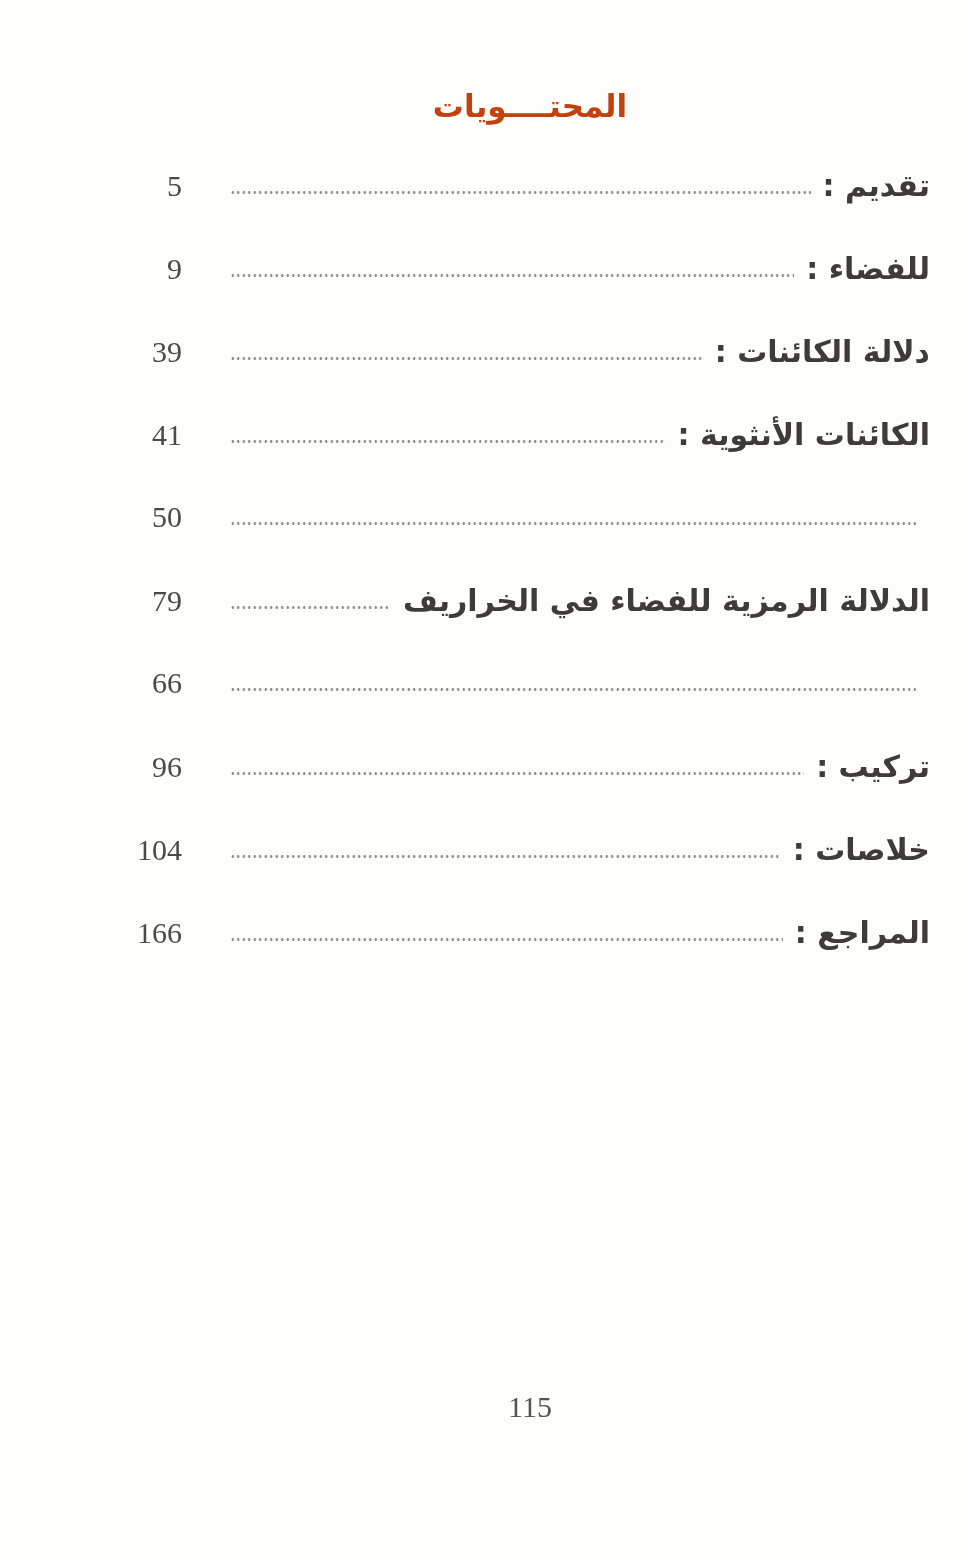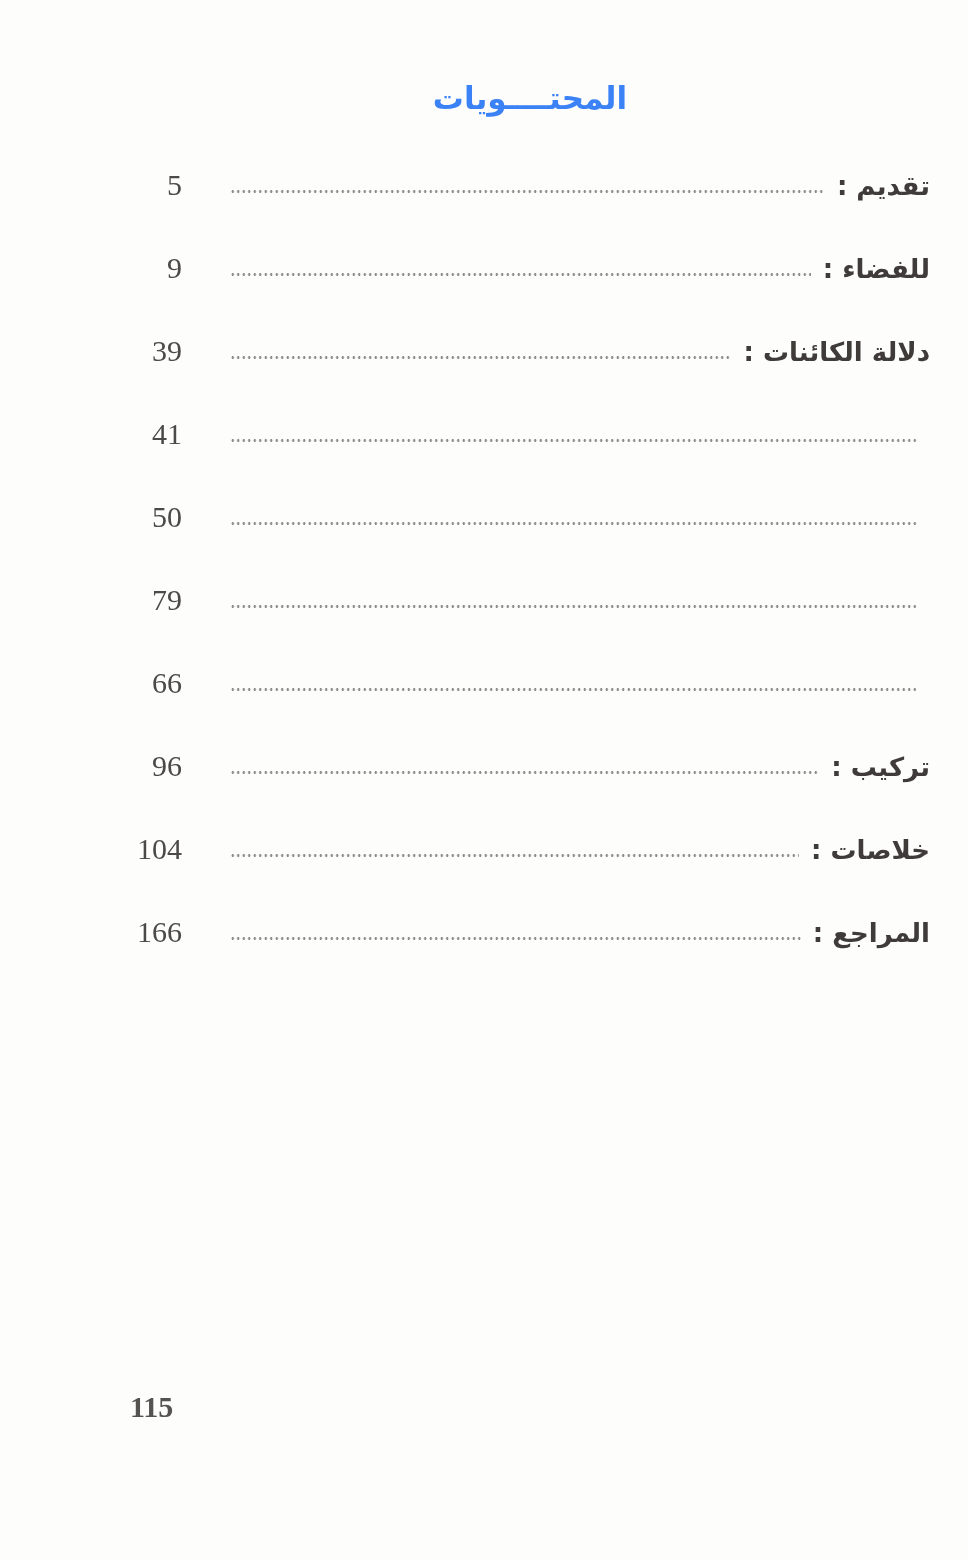--- a/index.html
+++ b/index.html
@@ -15,46 +15,46 @@
     background: #fdfdfb;
     overflow: hidden;
     font-family: "DejaVu Sans", sans-serif;
     color: #3a3734;
   }
   .doc-title {
     position: absolute;
     top: 76px;
     left: 130px;
     right: 38px;
-    margin: 4px;
+    margin: 12px;
     text-align: center;
     direction: rtl;
     font-size: 31px;
     font-weight: bold;
     letter-spacing: 0.5px;
-    color: #3b82f6;
+    color: #c2410c;
   }
   .toc {
     position: absolute;
     top: 168px;
     left: 130px;
     right: 38px;
     display: flex;
     flex-direction: column;
   }
   .toc-row {
     direction: rtl;
     display: flex;
     align-items: baseline;
     height: 38px;
     margin-bottom: 45px;
   }
   .toc-label {
     flex: 0 0 auto;
-    font-size: 26px;
+    font-size: 30px;
     font-weight: bold;
     color: #3f3b38;
     white-space: nowrap;
   }
   .toc-leader {
     flex: 1 1 auto;
     align-self: baseline;
     height: 7px;
     margin-inline-start: 12px;  
     margin-inline-end: 48px;    
@@ -71,25 +71,24 @@
     font-family: "Liberation Serif", "DejaVu Serif", serif;
     font-size: 30px;
     font-weight: normal;
     color: #4c4a48;
   }
   .folio {
     position: absolute;
     top: 1390px;
     left: 130px;
     right: 38px;
-    text-align: left;
+    text-align: center;
     font-family: "Liberation Serif", "DejaVu Serif", serif;
     font-size: 30px;
     color: #55534f;
-    font-weight: bold;
   }
 </style>
 </head>
 <body>
 
 <div class="page">
 
   <h1 class="doc-title">المحتــــويات</h1>
 
   <div class="toc">
@@ -105,30 +104,32 @@
     <span class="toc-page">9</span>
   </div>
 
   <div class="toc-row">
     <span class="toc-label">دلالة الكائنات  :</span>
     <span class="toc-leader"></span>
     <span class="toc-page">39</span>
   </div>
 
   <div class="toc-row">
+    <span class="toc-label">الكائنات الأنثوية :</span>
     <span class="toc-leader"></span>
     <span class="toc-page">41</span>
   </div>
 
   <div class="toc-row">
     <span class="toc-leader"></span>
     <span class="toc-page">50</span>
   </div>
 
   <div class="toc-row">
+    <span class="toc-label">الدلالة الرمزية للفضاء في الخراريف</span>
     <span class="toc-leader"></span>
     <span class="toc-page">79</span>
   </div>
 
   <div class="toc-row">
     <span class="toc-leader"></span>
     <span class="toc-page">66</span>
   </div>
 
   <div class="toc-row">

